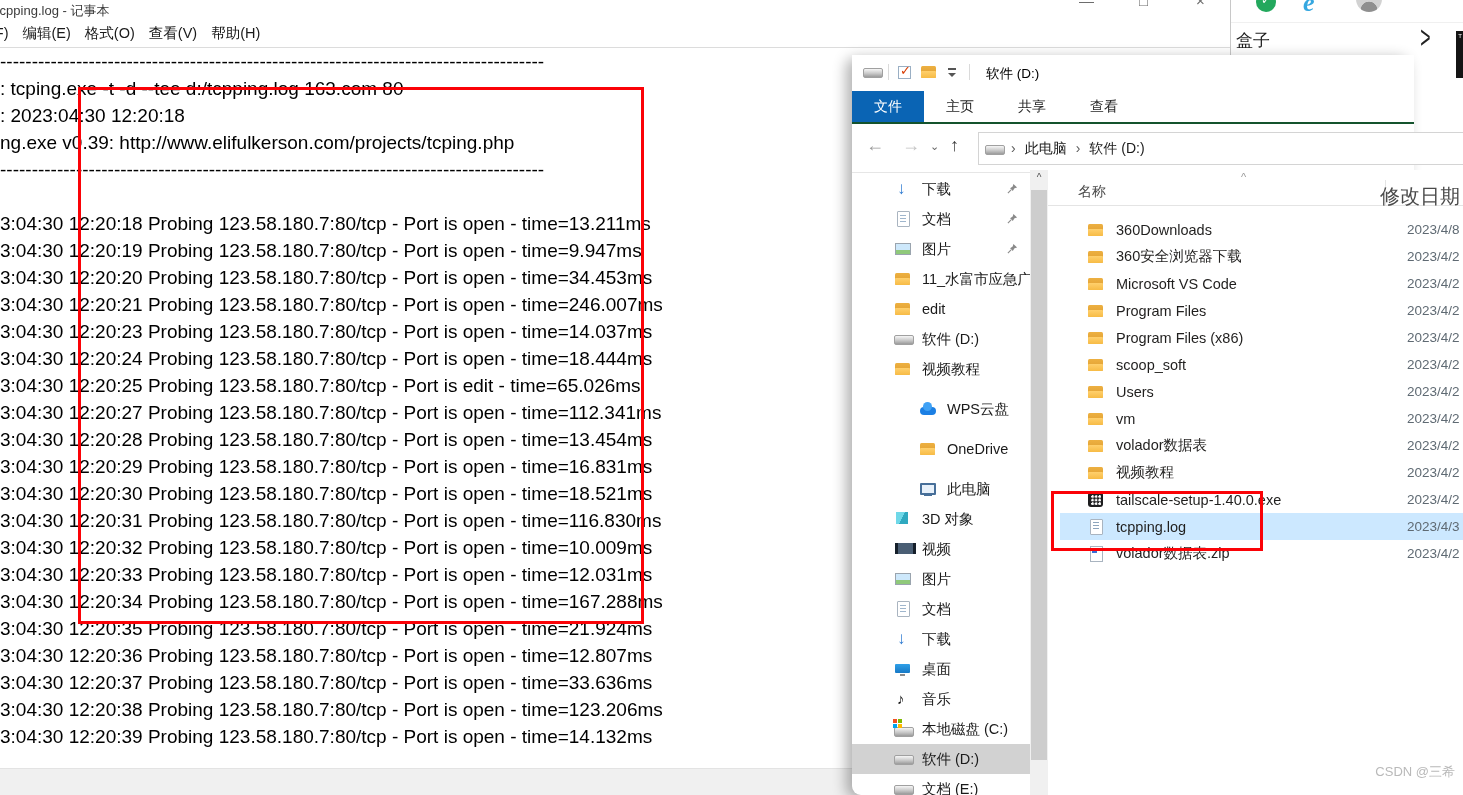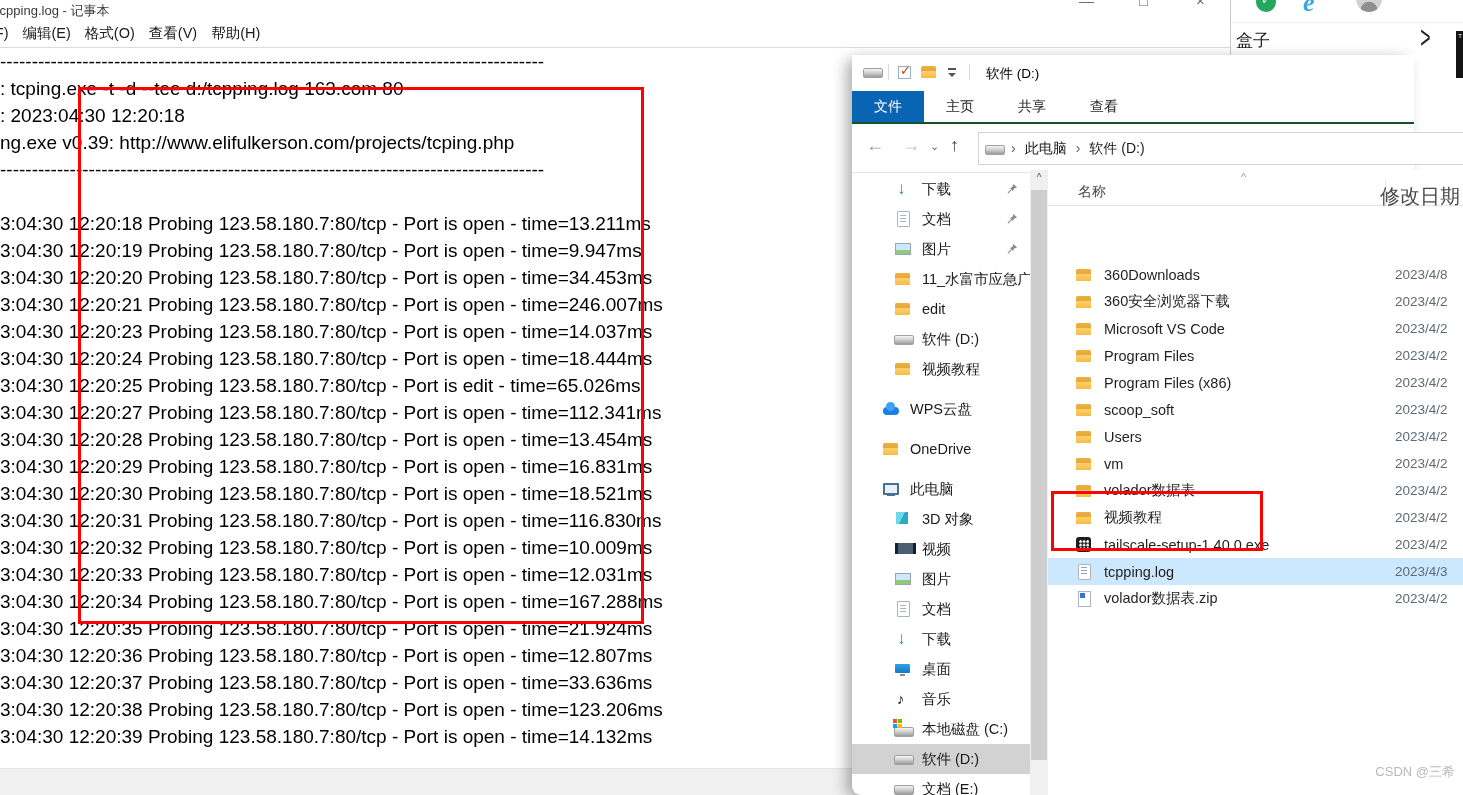--- a/index.html
+++ b/index.html
@@ -56,35 +56,35 @@
   .nav-recent{left:78px;top:16px;font-size:11px;color:#666;}
   .nav-up{left:98px;color:#3d3d3d;}
   .addr-box{position:absolute;left:126px;top:8px;width:510px;height:31px;border:1px solid #d4d4d4;background:#fff;display:flex;align-items:center;}
   .addr-box .icn{margin-left:7px;}
   .crumb{font-size:14px;color:#1a1a1a;white-space:nowrap;}
   .crumb::before{content:"\203A";color:#5a5a5a;padding:0 9px;font-size:14px;}
   
   .ex-body{position:absolute;left:0;top:115px;width:611px;bottom:0;}
   .ex-sidebar{position:absolute;left:0;top:4px;width:178px;bottom:0;overflow:hidden;}
   .side-item{height:30px;display:flex;align-items:center;gap:11px;padding-left:43px;white-space:nowrap;font-size:14.5px;color:#1a1a1a;}
-  .side-item.lv-0{padding-left:31px;}
+  .side-item.lv-0{padding-left:31px;margin-left:37px;}
   .side-item.gap{margin-top:10px;}
   .side-item.selected{background:#d2d2d2;}
   .pin{display:none;margin-left:auto;margin-right:12px;flex:none;}
   .side-item.pinned .pin{display:block;}
   .ex-scrollbar{position:absolute;left:178px;top:0;width:18px;bottom:0;background:#f0f0f0;}
   .sb-up{position:absolute;left:0;top:2px;width:18px;text-align:center;font-size:10px;color:#505050;}
   .sb-thumb{position:absolute;left:1px;top:20px;width:16px;height:570px;background:#cdcdcd;}
   .ex-main{position:absolute;left:196px;top:0;right:0;bottom:0;background:#fff;}
   .col-header{position:absolute;left:0;top:8px;right:0;height:27px;border-bottom:1px solid #e4e4e4;}
   .col-name{position:absolute;left:30px;top:5px;font-size:14px;color:#4a4a4a;}
   .col-date{position:absolute;left:332px;top:5px;font-size:20px;color:#4a4a4a;}
   .col-sep{position:absolute;left:337px;top:2px;width:1px;height:25px;background:#e4e4e4;}
   .sort-caret{position:absolute;left:193px;top:-7px;font-size:11px;color:#9a9a9a;}
-  .file-list{position:absolute;left:0;top:46px;right:0;margin-top:45px;}
+  .file-list{position:absolute;left:12px;top:46px;right:0;}
   .file-row{position:relative;height:27px;display:flex;align-items:center;}
   .file-row.selected{background:#cce8ff;}
   .file-row .icn{position:absolute;left:28px;}
   .fname{position:absolute;left:56px;font-size:14.5px;color:#201f1e;white-space:nowrap;}
   .fdate{position:absolute;left:347px;font-size:13.5px;color:#5f6a73;white-space:nowrap;text-align:center;}
 
   
   .watermark{position:absolute;right:8px;top:763px;font-size:13px;color:#b9b9b9;z-index:30;}
 
   

